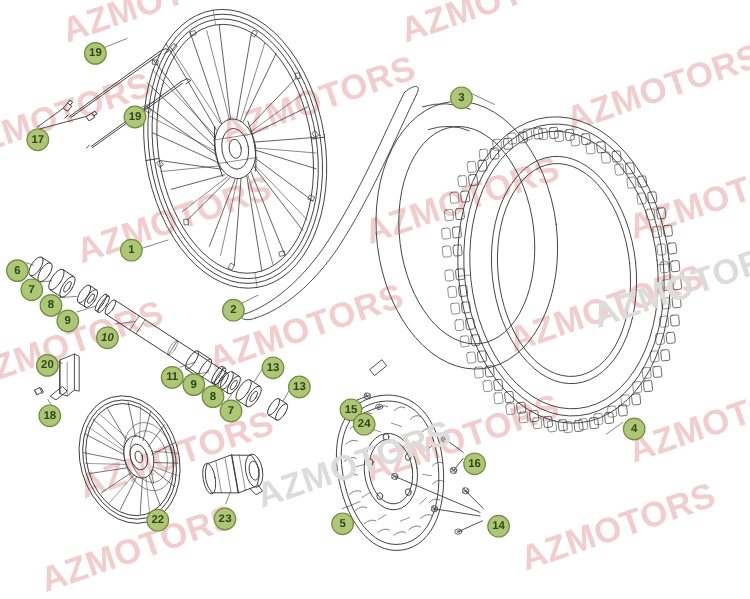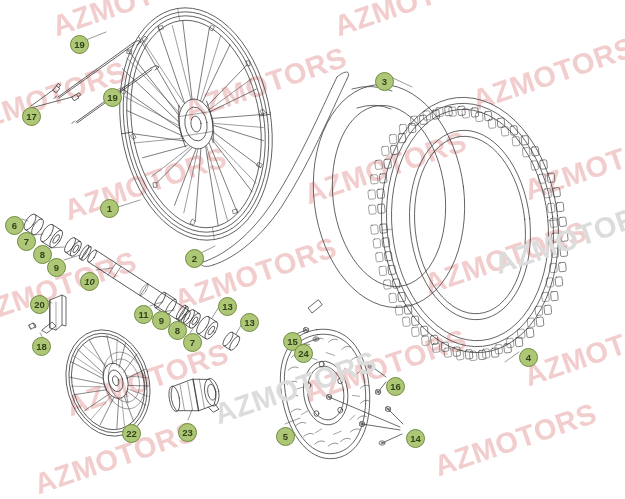--- a/index.html
+++ b/index.html
@@ -553,17 +553,17 @@
       <div class="badge" title="circlip-right" style="left: 152px; top: 311px;">9</div>
       <div class="badge" title="disc-bolt" style="left: 406px; top: 429px;">14</div>
       <div class="badge" title="disc-screw" style="left: 283px; top: 332px;">15</div>
       <div class="badge" title="disc-washer" style="left: 386px; top: 377px;">16</div>
       <div class="badge" title="spoke-nipple" style="left: 22px; top: 107px;">17</div>
       <div class="badge" title="spoke-long" style="left: 70px; top: 35px;">19</div>
       <div class="badge" title="spoke-short" style="left: 103px; top: 88px;">19</div>
       <div class="badge" title="brake-hose-bracket" style="left: 30px; top: 295px;">20</div>
       <div class="badge" title="bracket-nut" style="left: 32px; top: 337px;">18</div>
       <div class="badge" title="complete-wheel" style="left: 122px; top: 408px; margin-top: 16px;">22</div>
-      <div class="badge" title="speedometer-drive" style="left: 178px; top: 423px;">23</div>
+      <div class="badge" title="speedometer-drive" style="left: 178px; top: 423px; font-family: Liberation Mono, monospace;">23</div>
       <div class="badge" title="disc-nut" style="left: 294px; top: 344px;">24</div>
     </div>
 
 </div>
 
 </body></html>

